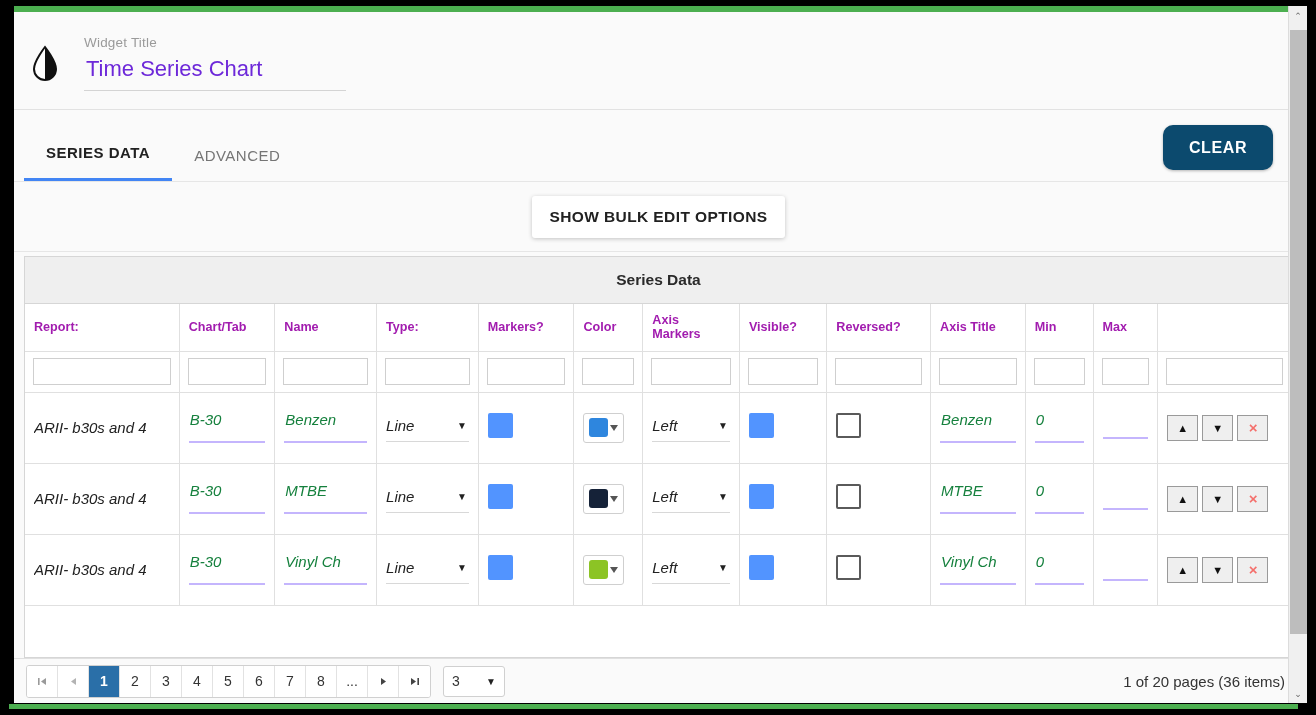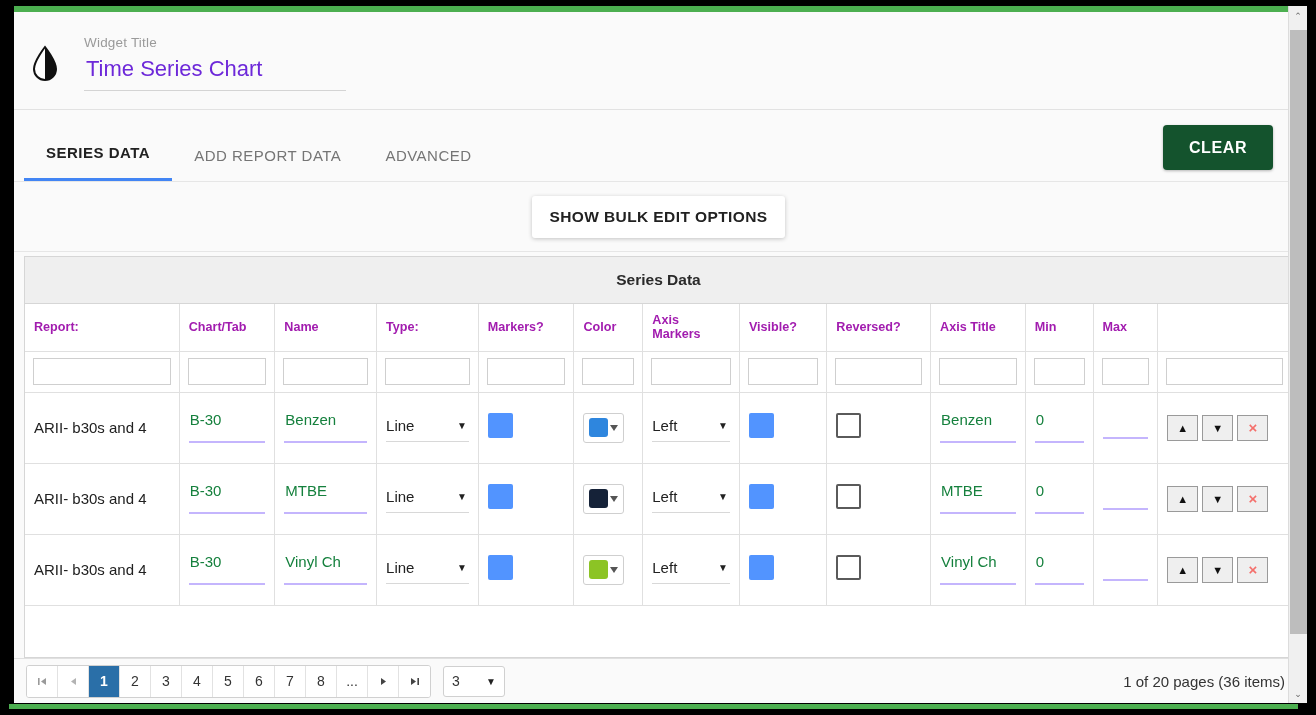--- a/index.html
+++ b/index.html
@@ -72,26 +72,26 @@
     color: #757575;
     padding: 0 22px 17px 22px;
     cursor: pointer;
     white-space: nowrap;
   }
   .tab.active { color: #212121; font-weight: bold; border-bottom: 3px solid #4285f4; }
   .clear-btn {
     position: absolute;
     right: 30px; top: 15px;
     width: 110px; height: 45px;
-    background: #14532d;
+    background: #0c4a6e;
     color: #fff;
     font-size: 16px;
     letter-spacing: .6px;
     font-weight: bold;
-    border: none; border-radius: 4px;
+    border: none; border-radius: 10px;
     box-shadow: 0 1px 3px rgba(0,0,0,.28);
     cursor: pointer;
     font-family: "Liberation Sans", sans-serif;
   }
 
   
   .bulkzone {
     flex: 0 0 auto;
     height: 70px;
     background: #fafafa;
@@ -146,20 +146,21 @@
     outline: none;
     font-family: "Liberation Sans", sans-serif;
     font-size: 12px;
   }
   tr.data-row td {
     height: 71px;
     padding: 0 9px;
     border-bottom: 1px solid #e0e0e0;
     vertical-align: middle;
     background: #fff;
+    font-style: italic;
   }
   .cell-text {
     font-size: 15px; color: #212121;
     white-space: nowrap; overflow: hidden;
   }
   .underline-input {
     display: inline-block;
     border-bottom: 2px solid #c4b5fd;
     padding: 3px 1px 13px 1px;
     font-size: 15px; color: #15803d;
@@ -291,21 +292,20 @@
         </svg>
       </div>
       <div class="title-field">
         <div class="title-label">Widget Title</div>
         <input class="title-value" type="text" value="Time Series Chart" style="">
       </div>
     </div>
 
     <div class="tabsbar">
       <div class="tab active">SERIES DATA</div>
-      <div class="tab">ADD REPORT DATA</div>
       <div class="tab">ADVANCED</div>
       <button class="clear-btn">CLEAR</button>
     </div>
 
     <div class="bulkzone">
       <button class="bulk-btn">SHOW BULK EDIT OPTIONS</button>
     </div>
 
     <div class="gridwrap">
       <div class="grid">

